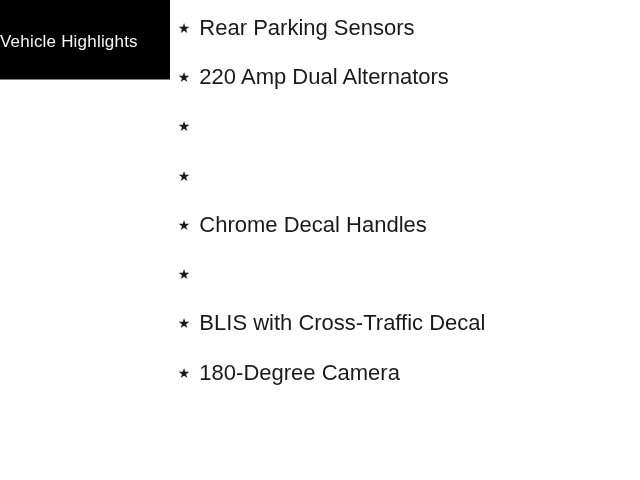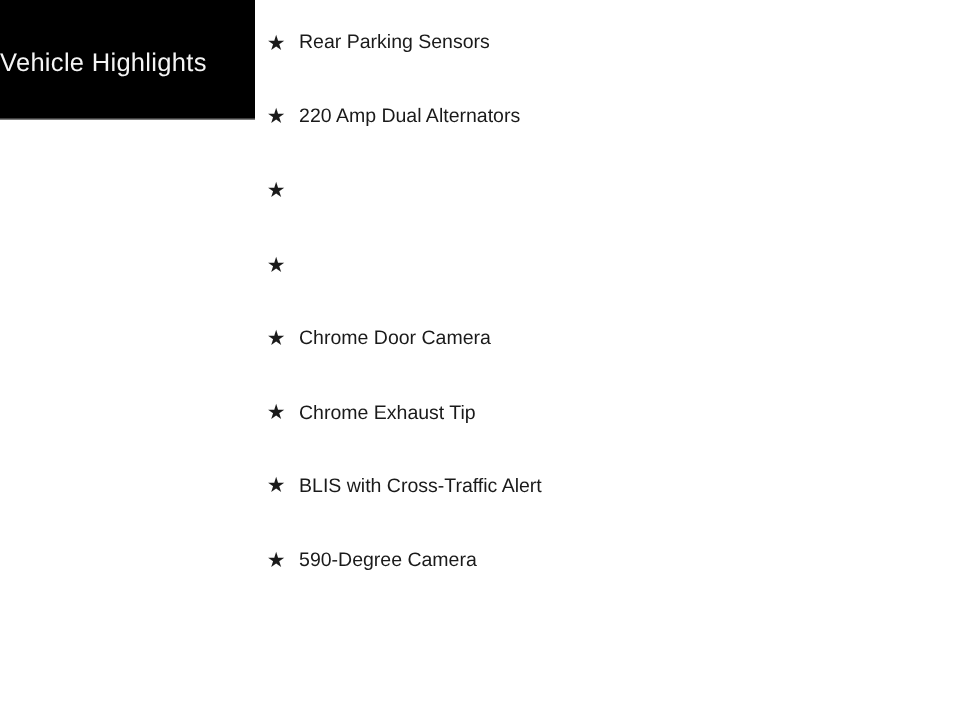--- a/index.html
+++ b/index.html
@@ -52,21 +52,21 @@
     box-sizing: border-box;
   }
   .star {
     font-size: 14px;
     color: #1a1a1a;
     margin-right: 9px;
     line-height: 1;
     flex: 0 0 auto;
   }
   .item-label {
-    font-size: 13px;
+    font-size: 22px;
     color: #1a1a1a;
     line-height: 1;
     white-space: nowrap;
   }
 </style>
 </head>
 <body>
 
 <div class="page">
 
@@ -84,29 +84,28 @@
       <span class="item-label">220 Amp Dual Alternators</span>
     </li>
     <li class="highlight-item">
       <span class="star">★</span>
     </li>
     <li class="highlight-item">
       <span class="star">★</span>
     </li>
     <li class="highlight-item">
       <span class="star">★</span>
-      <span class="item-label">Chrome Door Camera</span>
+      <span class="item-label">Chrome Decal Handles</span>
     </li>
     <li class="highlight-item">
       <span class="star">★</span>
-      <span class="item-label">Chrome Exhaust Tip</span>
     </li>
     <li class="highlight-item">
       <span class="star">★</span>
-      <span class="item-label">BLIS with Cross-Traffic Alert</span>
+      <span class="item-label">BLIS with Cross-Traffic Decal</span>
     </li>
     <li class="highlight-item">
       <span class="star">★</span>
-      <span class="item-label">590-Degree Camera</span>
+      <span class="item-label">180-Degree Camera</span>
     </li>
   </ul>
 
 </div>
 
 </body></html>

